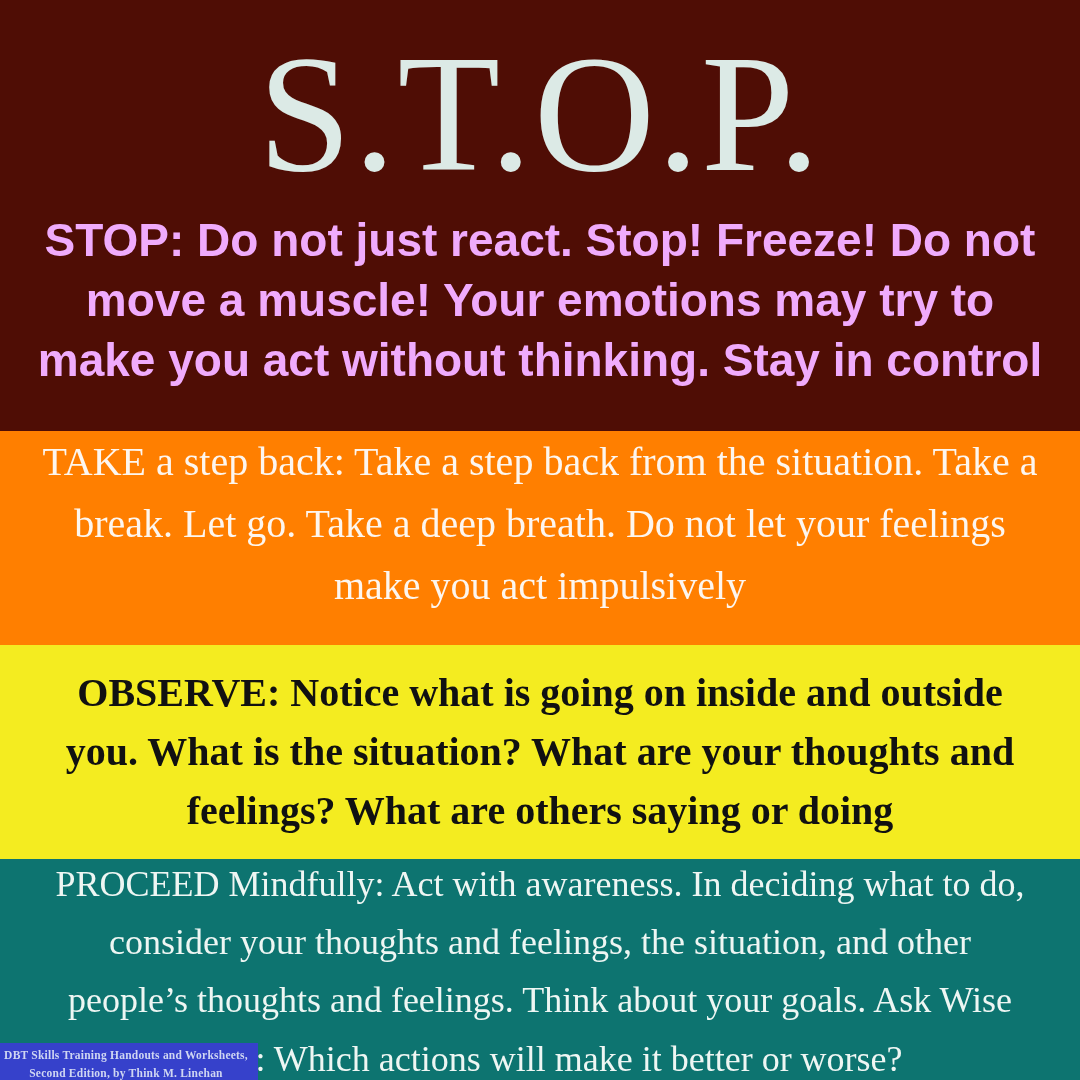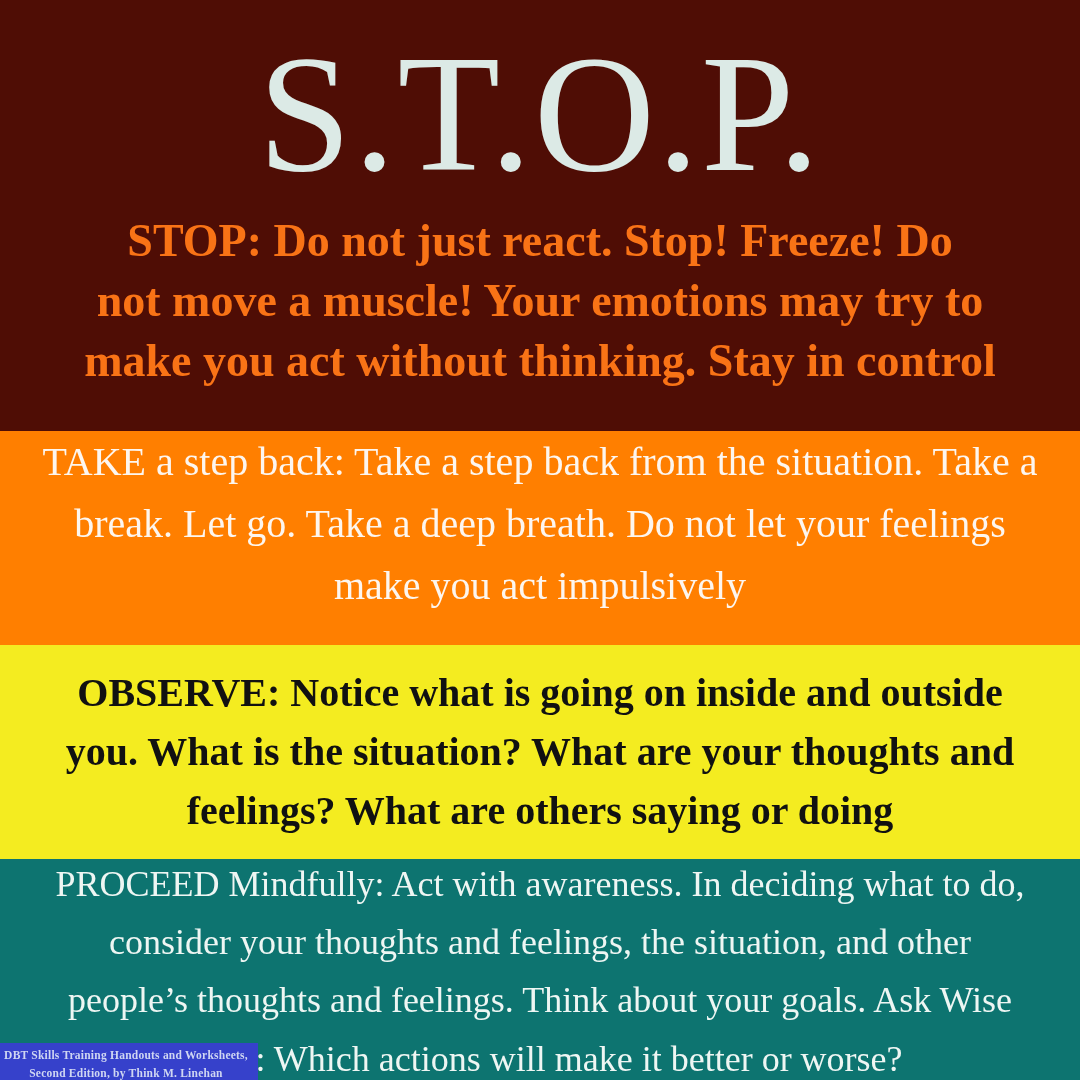--- a/index.html
+++ b/index.html
@@ -30,22 +30,22 @@
     font-size:168px;
     line-height:1.0;
     letter-spacing:0.012em;
     text-align:center;
     white-space:nowrap;
     height:185px;
     display:flex; align-items:center; justify-content:center;
     width:100%;
   }
   .stop-body {
-    color:#f97316;
-    font-family:Liberation Serif, serif;
+    color:#f0abfc;
+    font-family:Liberation Sans, sans-serif;
     font-weight:700;
     font-size:46px;
     line-height:1.30;
     text-align:center;
     width:1072px;
     margin-top:6px;
     padding:0 8px;
     text-wrap:balance;
   }
 

